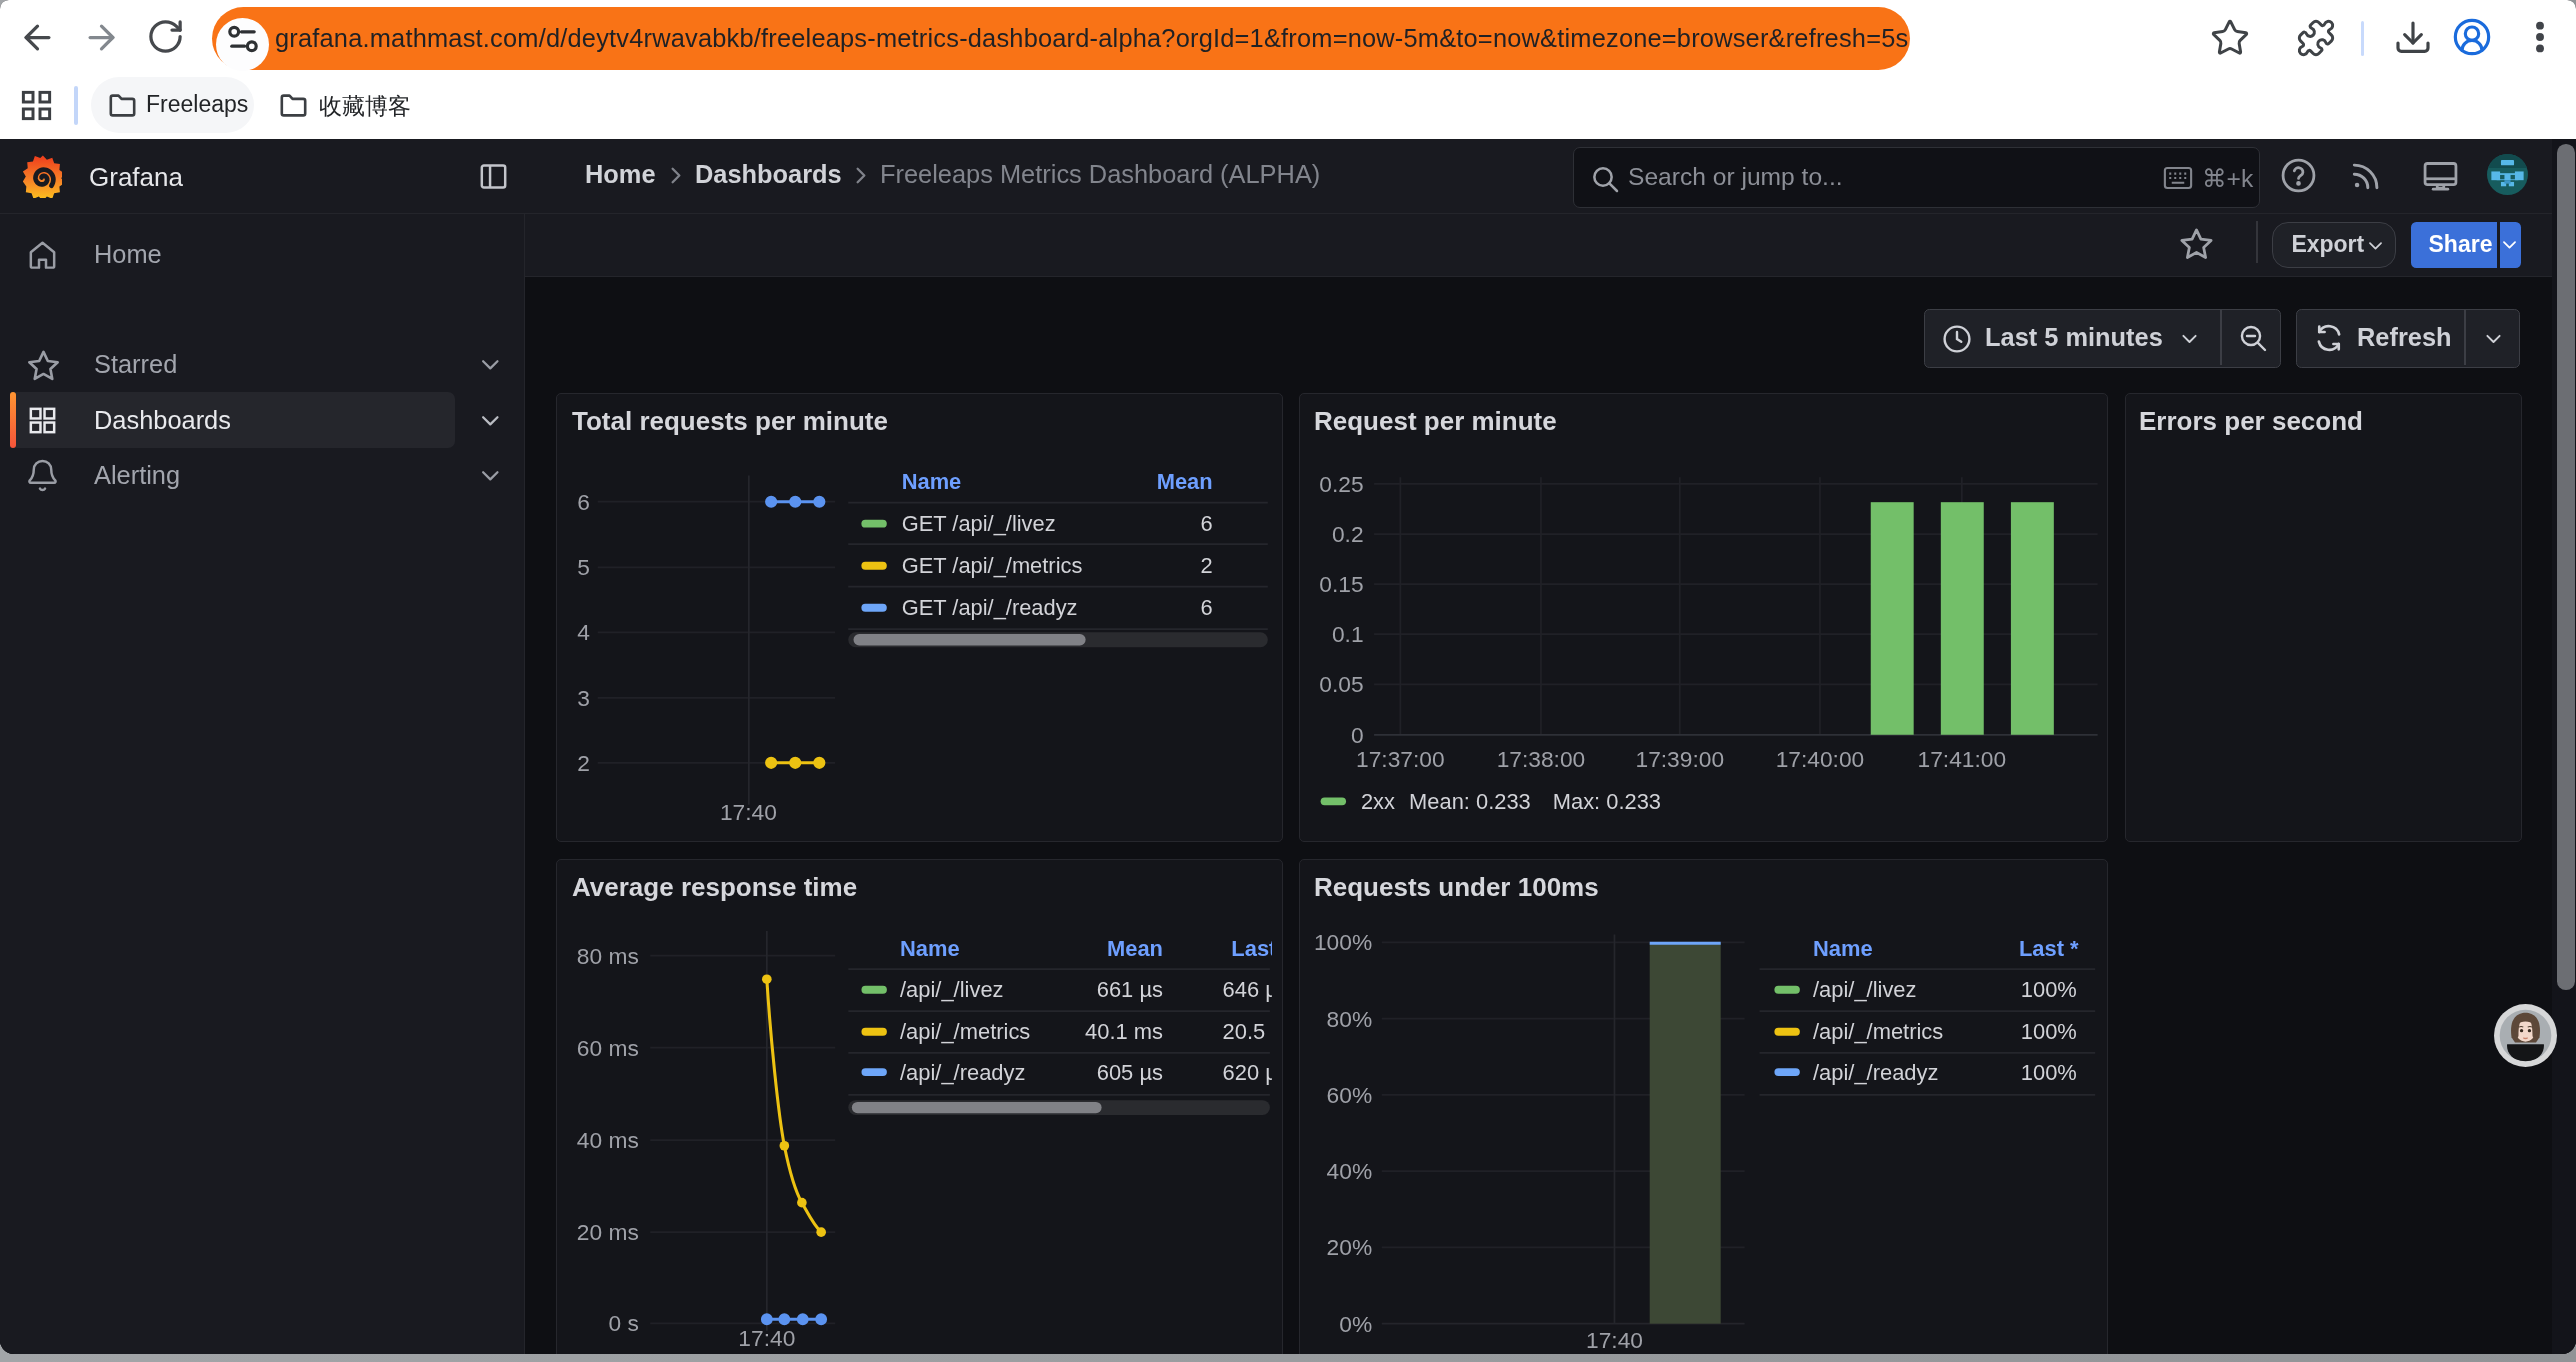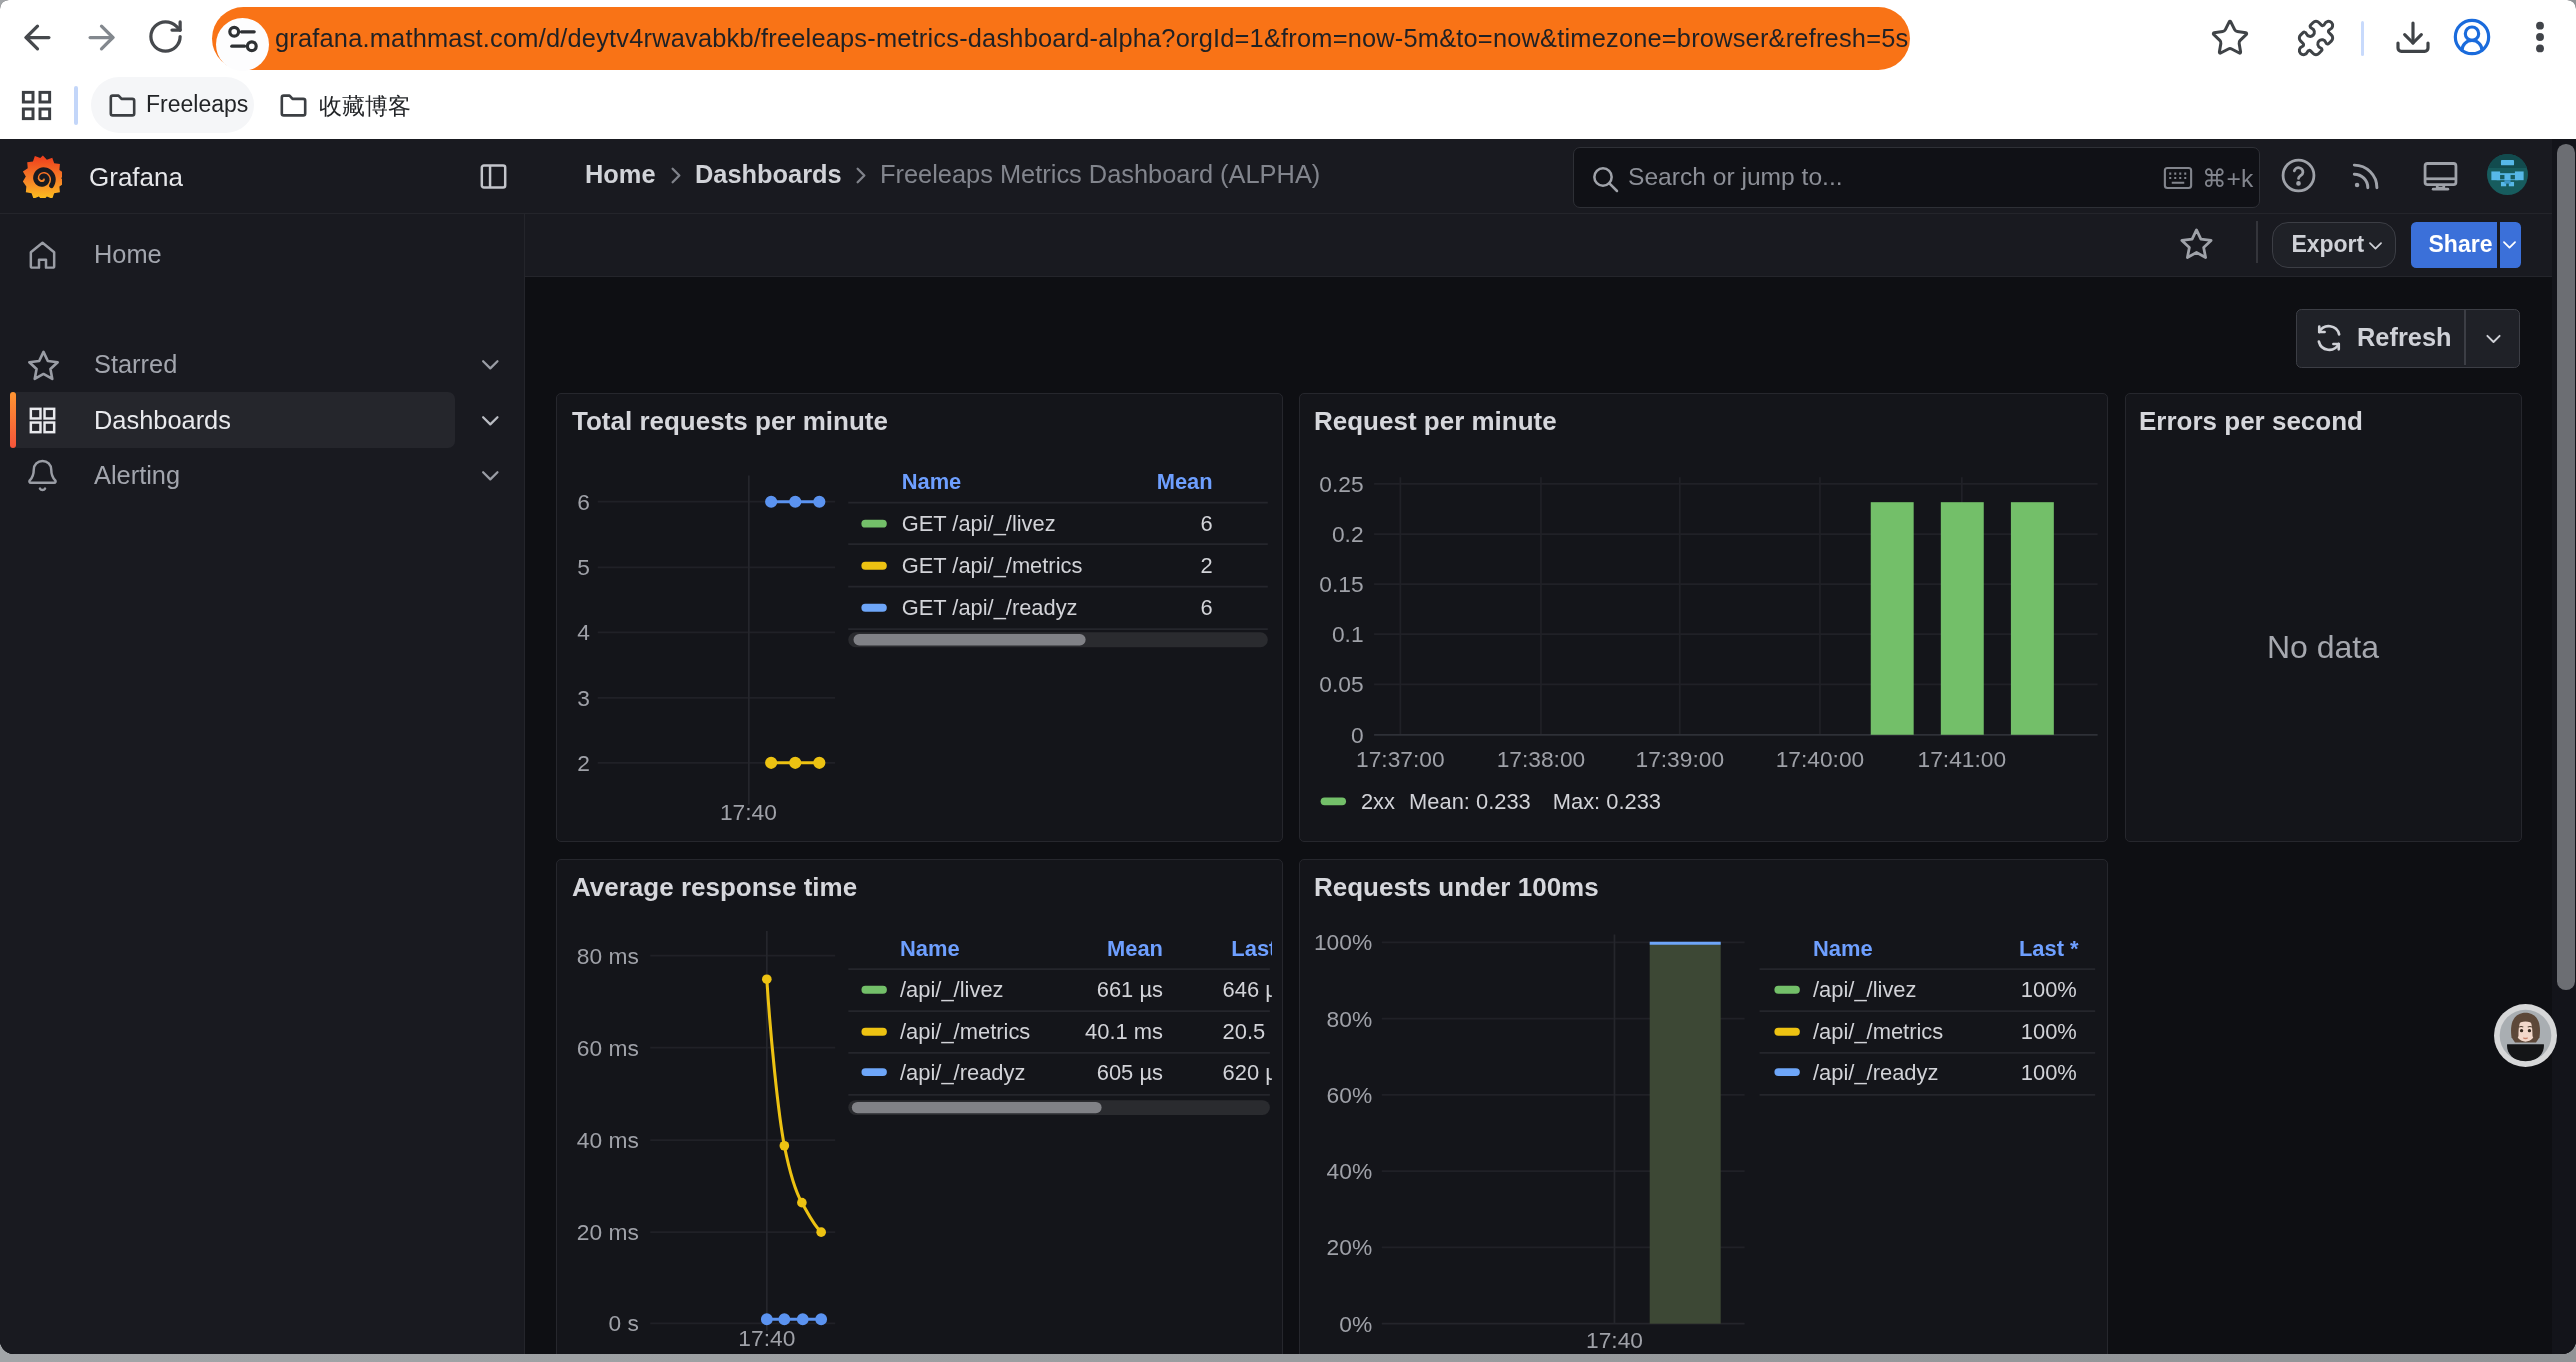--- a/index.html
+++ b/index.html
@@ -240,20 +240,36 @@
       <path fill="url(#glog)" d="M24 1.5l4.6 4.8 6.2-2.4 2.2 6.4 6.6 1-0.6 6.7 5.6 3.7-3.4 5.8 3.4 5.8-5.6 3.7.6 6.7-6.6 1-2.2 6.4-6.2-2.4-4.6 4.8-4.6-4.8-6.2 2.4-2.2-6.4-6.6-1 .6-6.7L1 31.3l3.4-5.8L1 19.7l5.6-3.7-.6-6.7 6.6-1 2.2-6.4 6.2 2.4z"></path>
       <path fill="none" stroke="#191a20" stroke-width="5.4" stroke-linecap="round" d="M33.8 36.2 L34.8 34.5 L35.5 32.7 L35.9 30.8 L36.1 28.8 L35.9 27.0 L35.4 25.2 L34.6 23.5 L33.6 22.0 L32.4 20.7 L31.1 19.6 L29.6 18.7 L28.0 18.1 L26.4 17.8 L24.7 17.7 L23.1 17.9 L21.6 18.4 L20.2 19.0 L18.9 19.9 L17.8 20.9 L17.0 22.1 L16.3 23.4 L15.8 24.7 L15.6 26.1 L15.5 27.4 L15.7 28.7 L16.1 30.0 L16.7 31.1 L17.4 32.1 L18.3 33.0 L19.2 33.7 L20.3 34.2 L21.4 34.5 L22.5 34.7 L23.5 34.7 L24.6 34.5 L25.5 34.1 L26.4 33.7 L27.2 33.1 L27.8 32.4 L28.3 31.6 L28.6 30.8 L28.9 30.0 L28.9 29.1 L28.9 28.3 L28.7 27.6 L28.4 26.9 L28.0 26.3 L27.5 25.8 L27.0 25.4 L26.4 25.1 L25.9 24.9 L25.3 24.8 L24.7 24.8 L24.2 24.9 L23.7 25.1 L23.3 25.4 L23.0 25.7 L22.7 26.0 L22.6 26.4 L22.5 26.7"></path>
     </svg>
     <div class="abs" style="left:89px;top:23px;font-size:26px;font-weight:500;color:#e6e7ea">Grafana</div>
     <svg class="abs" style="left:477px;top:21px" width="33" height="33" viewBox="0 0 24 24" fill="none" stroke="#c3c5cb" stroke-width="1.8" stroke-linejoin="round">
           <rect x="3.5" y="4" width="17" height="16" rx="1.5"></rect>
           <path d="M9.5 4v16"></path>
         </svg>
   </div>
 
+  <div class="abs" style="left:1924px;top:170px;width:357px;height:59px;background:#1f2127;border:1.8px solid #3c3e45;border-radius:5.3px">
+    <svg class="abs" style="left:16px;top:13px" width="32" height="32" viewBox="0 0 24 24" fill="none" stroke="#cfd1d7" stroke-width="1.8" stroke-linecap="round">
+          <circle cx="12" cy="12" r="9.3"></circle>
+          <path d="M12 6.8V12l3.2 2.1"></path>
+        </svg>
+    <div class="abs" style="left:60px;top:13px;font-size:25.4px;font-weight:600;color:#cfd1d7">Last 5 minutes</div>
+    <svg class="abs" style="left:254px;top:18.4px" width="21" height="21" viewBox="0 0 24 24" fill="none" stroke="#cfd1d7" stroke-width="2.2" stroke-linecap="round" stroke-linejoin="round">
+          <path d="M5 9l7 7 7-7"></path>
+        </svg>
+    <div class="abs" style="left:295px;top:0;width:1.8px;height:55px;background:#3c3e45"></div>
+    <svg class="abs" style="left:312px;top:12.3px" width="32" height="32" viewBox="0 0 24 24" fill="none" stroke="#cfd1d7" stroke-width="1.8" stroke-linecap="round">
+          <circle cx="10.5" cy="10.5" r="6.8"></circle>
+          <path d="M15.5 15.5 21 21"></path>
+          <path d="M7.5 10.5h6"></path>
+        </svg>
+  </div>
   <div class="abs" style="left:2296px;top:170px;width:224px;height:59px;background:#1f2127;border:1.8px solid #3c3e45;border-radius:5.3px">
     <svg class="abs" style="left:16px;top:12.3px" width="32" height="32" viewBox="0 0 24 24" fill="none" stroke="#cfd1d7" stroke-width="2" stroke-linecap="round" stroke-linejoin="round">
           <path d="M19.6 9.3a8 8 0 0 0-14.9-1.8"></path>
           <path d="M4.7 3.5v4h4"></path>
           <path d="M4.4 14.7a8 8 0 0 0 14.9 1.8"></path>
           <path d="M19.3 20.5v-4h-4"></path>
         </svg>
     <div class="abs" style="left:60px;top:13px;font-size:25.4px;font-weight:600;color:#cfd1d7">Refresh</div>
     <div class="abs" style="left:167px;top:0;width:1.8px;height:55px;background:#3c3e45"></div>
     <svg class="abs" style="left:186px;top:18.4px" width="21" height="21" viewBox="0 0 24 24" fill="none" stroke="#cfd1d7" stroke-width="2.2" stroke-linecap="round" stroke-linejoin="round">
@@ -344,21 +360,20 @@
       <g fill="#d2d3d8" font-size="25">
             <text x="69" y="465" dominant-baseline="central">2xx</text>
             <text x="124" y="465" dominant-baseline="central">Mean: 0.233</text>
             <text x="288" y="465" dominant-baseline="central">Max: 0.233</text>
           </g>
     </svg>
   </div>
 
   <div class="panel" style="left:2125px;top:254px;width:397px;height:449px">
     <div class="ptitle" style="left:13px;top:12.3px">Errors per second</div>
-    <div class="abs" style="left:0;top:235px;width:394px;text-align:center;font-size:32px;color:#a6a8af">No data</div>
   </div>
 
   <div class="panel" style="left:556px;top:720px;width:727px;height:614px">
     <div class="ptitle" style="left:15px;top:12.3px">Average response time</div>
     <svg class="abs" style="left:0;top:0" width="715" height="610" font-family="Liberation Sans" font-size="26" viewBox="0 0 815 696">
       <g stroke="#202127" stroke-width="2">
         <path d="M106 109H317M106 214H317M106 319.5H317M106 424.7H317M106 528.7H317"></path>
         <path d="M239 81V537" stroke="#25262c"></path>
       </g>
       <g fill="#9fa1a8" text-anchor="end">

